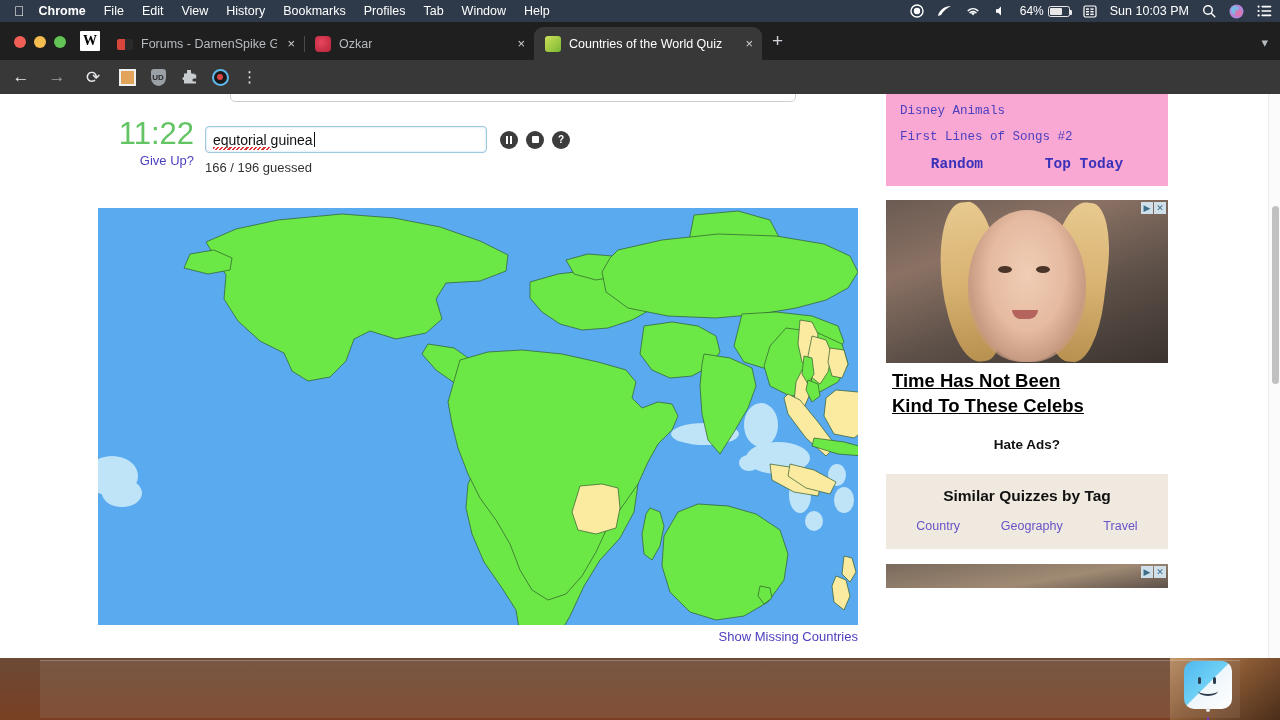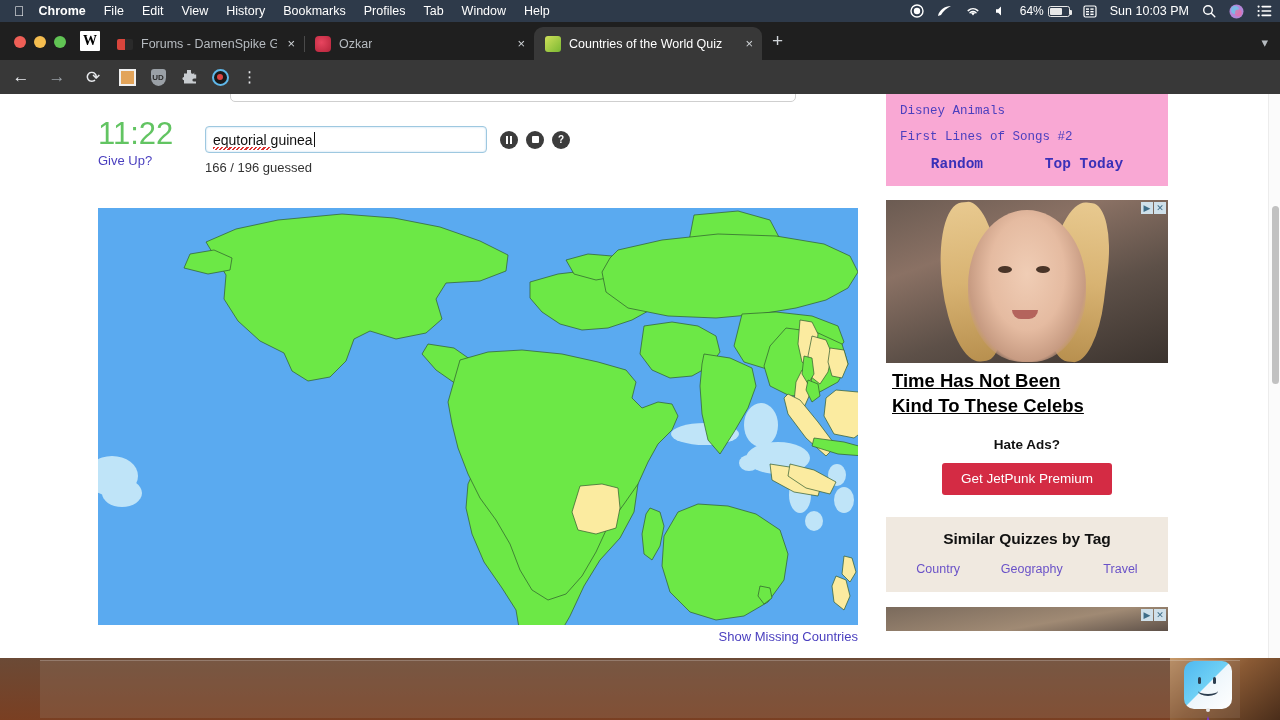--- a/index.html
+++ b/index.html
@@ -97,21 +97,21 @@
   }
   .content { position: absolute; left: 0; top: 0; width: 1268px; height: 564px; }
 
   
   .cutbox {
     position: absolute; left: 230px; top: -14px; width: 566px; height: 22px;
     border: 1px solid #cfcfcf; border-radius: 5px; background: #fff;
   }
 
   .quizhead { position: absolute; left: 98px; top: 23px; width: 470px; }
-  .timerwrap { position: absolute; left: 0; top: 0; width: 96px; text-align: left; }
+  .timerwrap { position: absolute; left: 0; top: 0; width: 96px; text-align: right; }
   .timer { font-size: 31px; color: #62c462; font-family: "Liberation Sans", sans-serif; line-height: 1.1; }
   .giveup { font-size: 13px; color: #4a3fbf; margin-top: 5px; }
   .entry { position: absolute; left: 107px; top: 3px; }
   .entry-label { font-size: 13.5px; font-weight: bold; color: #111; }
   .inputrow { display: flex; align-items: center; gap: 0; margin-top: 6px; }
   .answerbox {
     width: 282px; height: 27px; border: 1px solid #9ec8e0; border-radius: 4px;
     background: #fff; display: flex; align-items: center; padding: 0 7px;
     box-shadow: 0 0 2px rgba(120,180,220,.6) inset;
   }
@@ -601,21 +601,20 @@
               <span>✕</span>
             </span>
         </div>
         <div class="adtitle">
           <div>Time Has Not Been</div>
           <div>Kind To These Celebs</div>
         </div>
       </div>
 
       <div class="hateads">Hate Ads?</div>
-      <button class="premium">Get JetPunk Premium</button>
 
       <div class="tagpanel">
         <div class="tagtitle">Similar Quizzes by Tag</div>
         <div class="tagrow">
           <a>Country</a>
           <a>Geography</a>
           <a>Travel</a>
         </div>
       </div>
 

